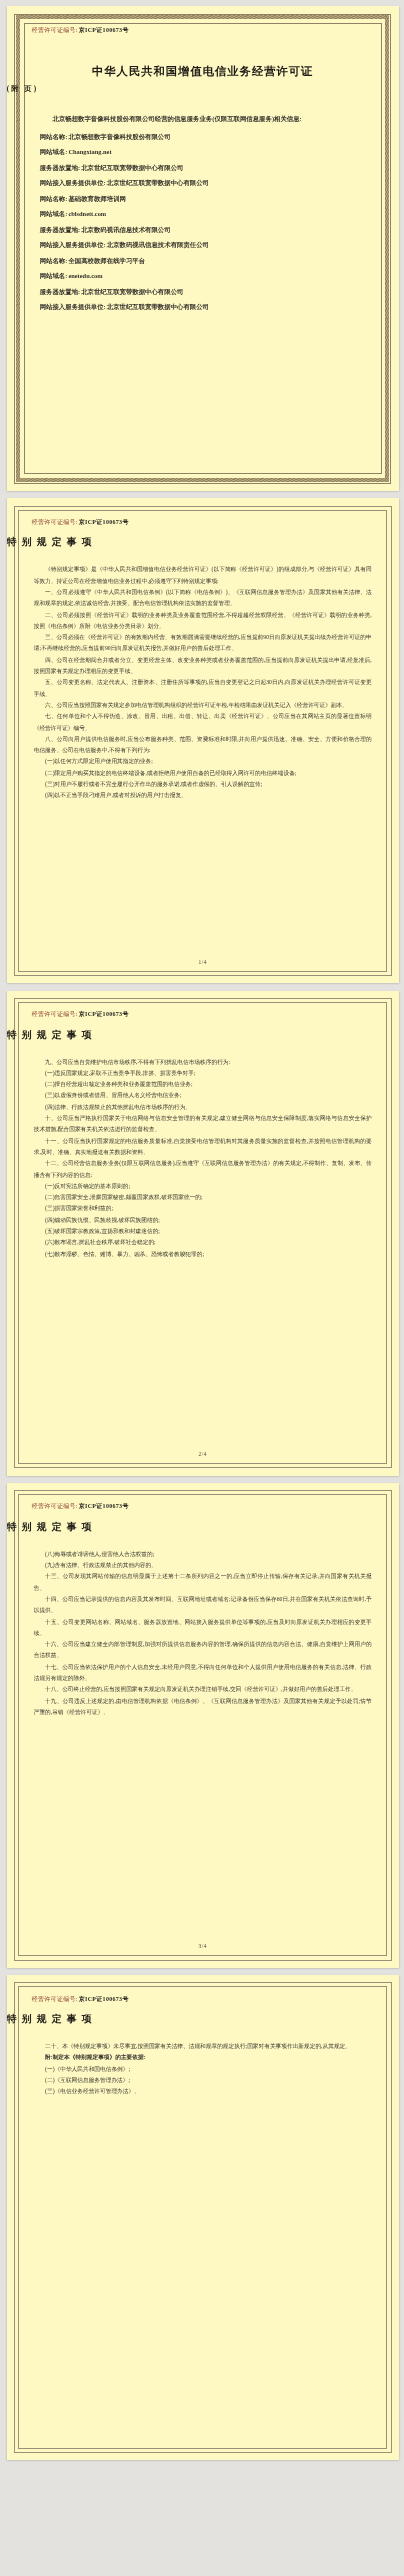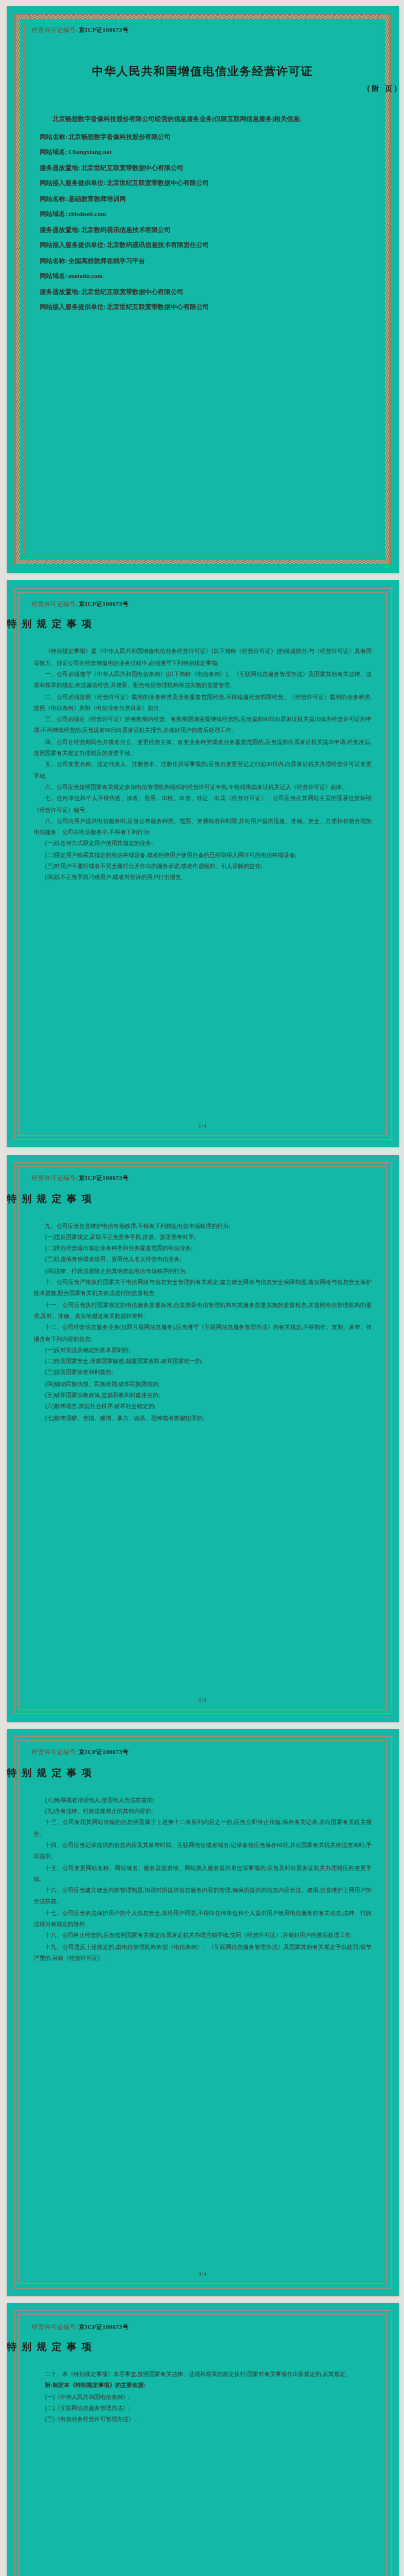--- a/index.html
+++ b/index.html
@@ -7,22 +7,22 @@
   body {
     width:405px;
     font-family:"Liberation Serif","DejaVu Serif",serif;
     color:#35322b;
   }
   .canvas { width:405px; padding:6.2px 6.7px 5.2px; display:flex; flex-direction:column; gap:7.2px; }
 
   .page {
     position:relative;
     width:392px;
-    height:567px;
-    background:#14b8a6;
+    height:485px;
+    background:#fef9c3;
     box-shadow:0 0.5px 2.1px rgba(0,0,0,.28);
     overflow:hidden;
   }
 
   
   .cover-band {
     position:absolute; inset:9.3px;
     border:4.6px solid transparent;
     border-image:repeating-linear-gradient(45deg,#b6a781 0 1.5px,#95855f 1.5px 3.1px) 9;
     pointer-events:none;
@@ -43,21 +43,21 @@
   .lic-header .number { color:#2b2822; font-weight:bold; margin-left:1px; }
 
   
   .cover-title {
     position:absolute; top:58px; left:0; right:0;
     text-align:center; font-size:11.3px; font-weight:bold;
     letter-spacing:1px; color:#1e1b15;
   }
   .cover-subtitle {
     position:absolute; top:78px; left:0; right:0;
-    text-align:right; font-size:7.2px; font-weight:bold; color:#1e1b15;
+    text-align:left; font-size:7.2px; font-weight:bold; color:#1e1b15;
     letter-spacing:2.1px;
   }
   .cover-body { position:absolute; top:106px; left:33px; right:33px; }
   .cover-intro {
     font-size:6.4px; font-weight:bold; line-height:13.4px;
     text-indent:2em; text-align:justify; margin-bottom:3.1px;
   }
   .entry { font-size:6.4px; font-weight:bold; line-height:15.5px; }
   .entry-label { margin-right:1px; }
 

